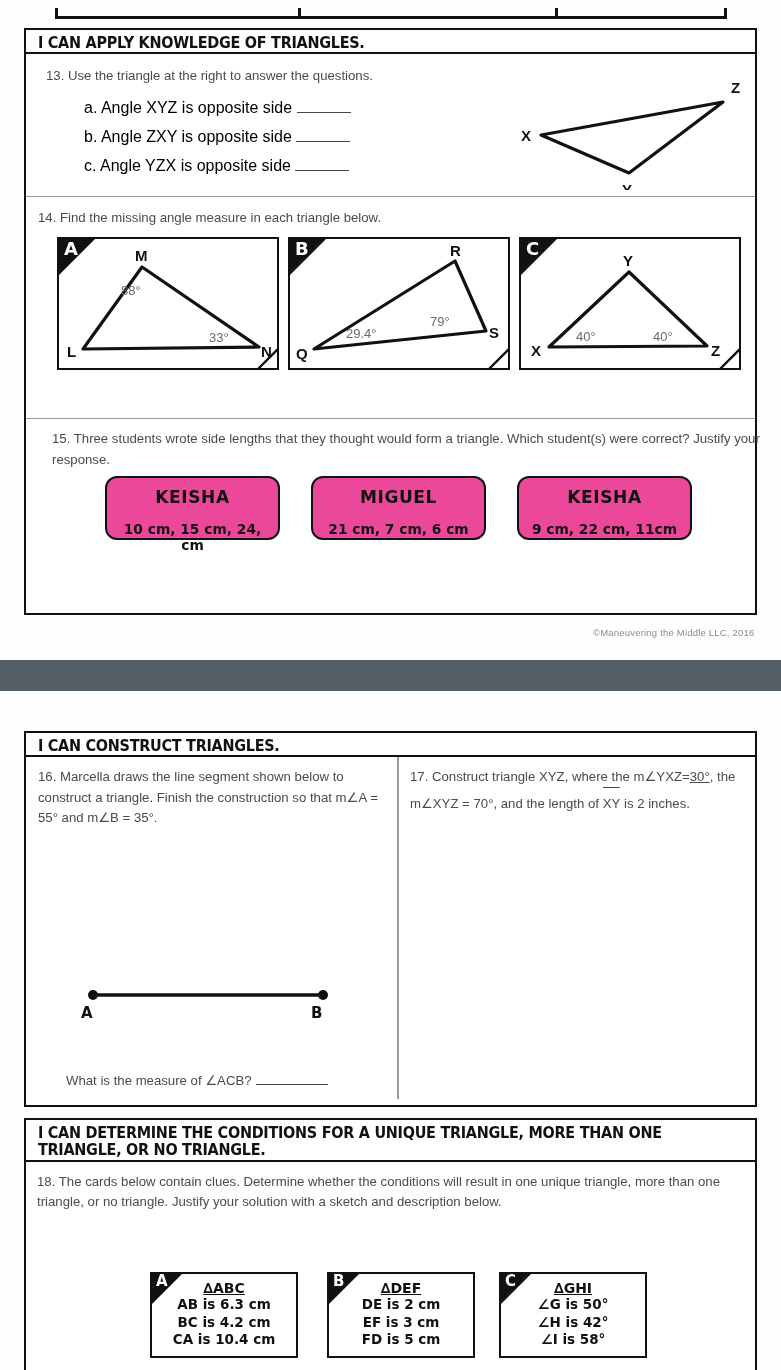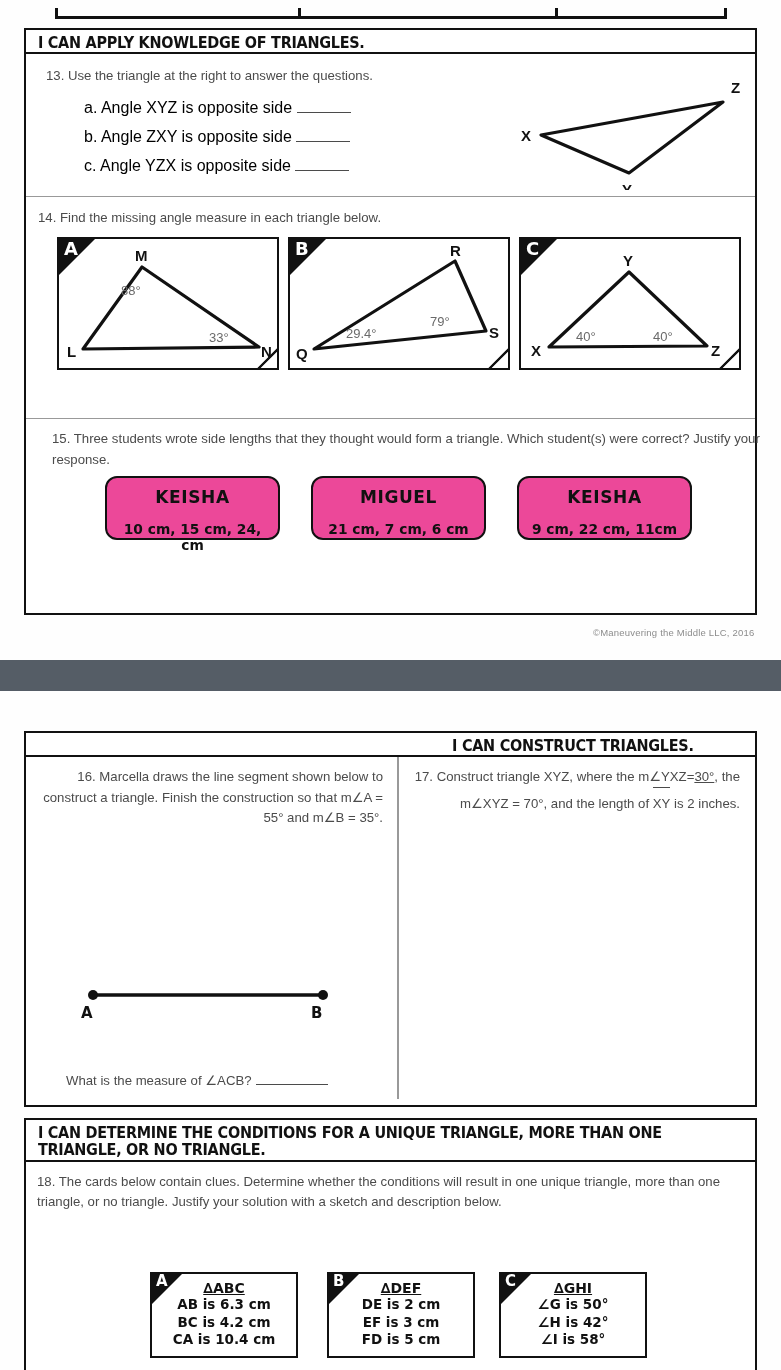--- a/index.html
+++ b/index.html
@@ -313,21 +313,21 @@
         <div class="nm">KEISHA</div>
         <div class="vals">9 cm, 22 cm, 11cm</div>
       </div>
     </div>
   </div>
 
   <div class="copyright" style="left:593px; top:627px;">©Maneuvering the Middle LLC, 2016</div>
 
   <div class="divider-bar" style="left:0px; top:660px; width:781px; height:31px;"></div>
 
-  <div class="section" style="left:24px; top:731px; width:733px; height:376px;text-align:right;">
+  <div class="section" style="left:24px; top:731px; width:733px; height:376px;">
 
     <div class="section-header">
       <div class="ican">I CAN CONSTRUCT TRIANGLES.</div>
     </div>
 
     <div style="position:relative; height:342px;">
 
       <div class="vdiv" style="left:371px; top:0px; height:342px;"></div>
 
       <div class="qtext" style="position:absolute; left:12px; top:10px; width:345px;">16.  Marcella draws the line segment shown below to construct a triangle. Finish the construction so that m∠A = 55° and m∠B = 35°.</div>

